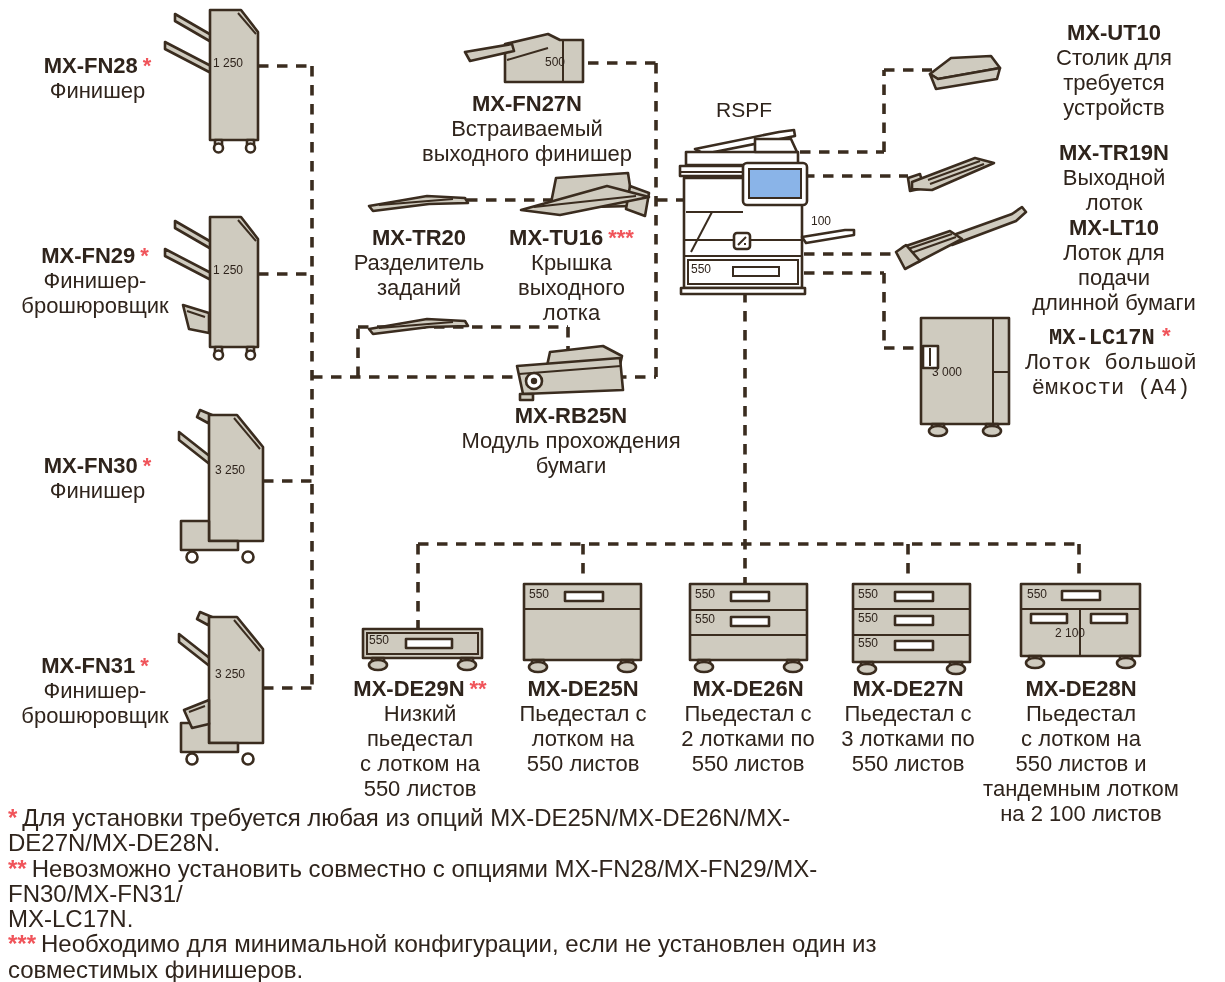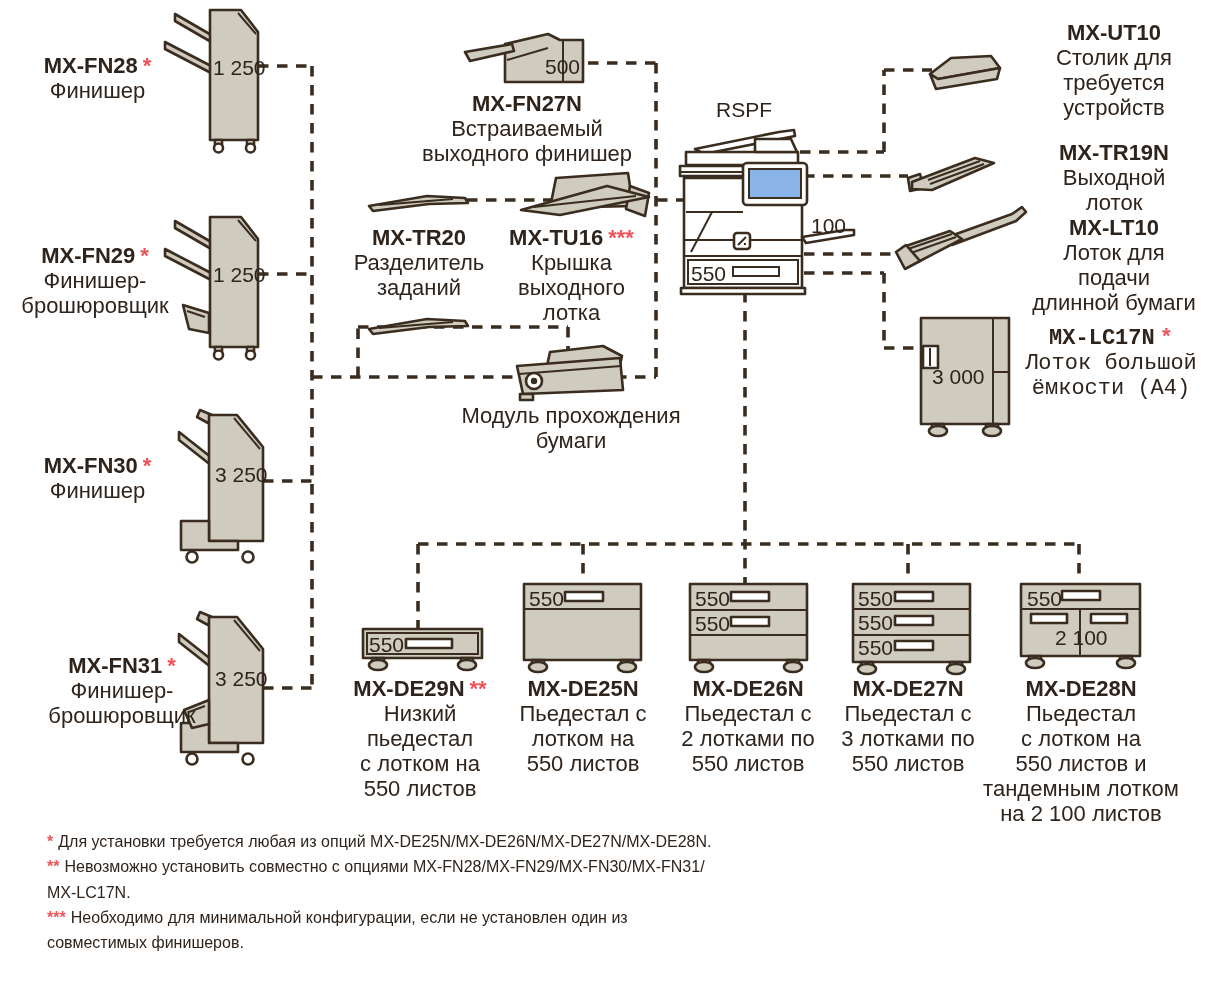--- a/index.html
+++ b/index.html
@@ -8,23 +8,23 @@
   svg{position:absolute;left:0;top:0;}
   .fill{fill:#cfcbbf;stroke:#3a2c1f;stroke-width:2.6;stroke-linejoin:round;}
   .white{fill:#ffffff;stroke:#3a2c1f;stroke-width:2.6;stroke-linejoin:round;}
   .ln{fill:none;stroke:#3a2c1f;stroke-width:2;}
   .innerln{fill:none;stroke:#3a2c1f;stroke-width:2;}
   .dash{fill:none;stroke:#3a2c1f;stroke-width:3.6;stroke-dasharray:10.5 8.5;}
   .lbl{position:absolute;text-align:center;font-size:22px;line-height:25px;z-index:5;}
   .model{font-weight:bold;}
   .ast{color:#f0545a;font-weight:bold;margin-left:5px;}
   .ast:empty{display:none;}
-  .num{position:absolute;font-size:21px;z-index:5;white-space:nowrap;}
+  .num{position:absolute;font-size:12px;z-index:5;white-space:nowrap;}
   .rspf{position:absolute;font-size:21px;z-index:5;}
-  .footnotes{position:absolute;left:8px;top:829px;width:900px;font-size:16px;line-height:25.3px;z-index:5;margin-left:39px;}
+  .footnotes{position:absolute;left:8px;top:805px;width:900px;font-size:24px;line-height:25.3px;z-index:5;}
   .fmark{color:#f0545a;font-weight:bold;margin-right:5px;}
 </style>
 </head>
 <body>
 
 <div class="canvas">
 
 <svg width="1225" height="982" viewBox="0 0 1225 982">
   <defs>
     <g id="finA">
@@ -238,21 +238,21 @@
     <div class="desc">брошюровщик</div>
   </div>
   <span class="num" style="left:213px;top:263px;">1 250</span>
 
   <div class="lbl" style="left:5px;top:453px;width:185px;">
     <div><span class="model">MX-FN30</span><span class="ast">*</span></div>
     <div class="desc">Финишер</div>
   </div>
   <span class="num" style="left:215px;top:463px;">3 250</span>
 
-  <div class="lbl" style="left:0px;top:653px;width:190px;padding-left:27px;">
+  <div class="lbl" style="left:0px;top:653px;width:190px;">
     <div><span class="model">MX-FN31</span><span class="ast">*</span></div>
     <div class="desc">Финишер-</div>
     <div class="desc">брошюровщик</div>
   </div>
   <span class="num" style="left:215px;top:667px;">3 250</span>
 
   <div class="lbl" style="left:398px;top:91px;width:258px;">
     <div><span class="model">MX-FN27N</span></div>
     <div class="desc">Встраиваемый</div>
     <div class="desc">выходного финишер</div>
@@ -266,20 +266,21 @@
   </div>
 
   <div class="lbl" style="left:498px;top:225px;width:147px;">
     <div><span class="model">MX-TU16</span><span class="ast">***</span></div>
     <div class="desc">Крышка</div>
     <div class="desc">выходного</div>
     <div class="desc">лотка</div>
   </div>
 
   <div class="lbl" style="left:440px;top:403px;width:262px;">
+    <div><span class="model">MX-RB25N</span></div>
     <div class="desc">Модуль прохождения</div>
     <div class="desc">бумаги</div>
   </div>
 
   <span class="rspf" style="left:716px;top:98px;">RSPF</span>
   <span class="num" style="left:811px;top:214px;">100</span>
   <span class="num" style="left:691px;top:262px;">550</span>
 
   <div class="lbl" style="left:1033px;top:20px;width:162px;">
     <div><span class="model">MX-UT10</span></div>

